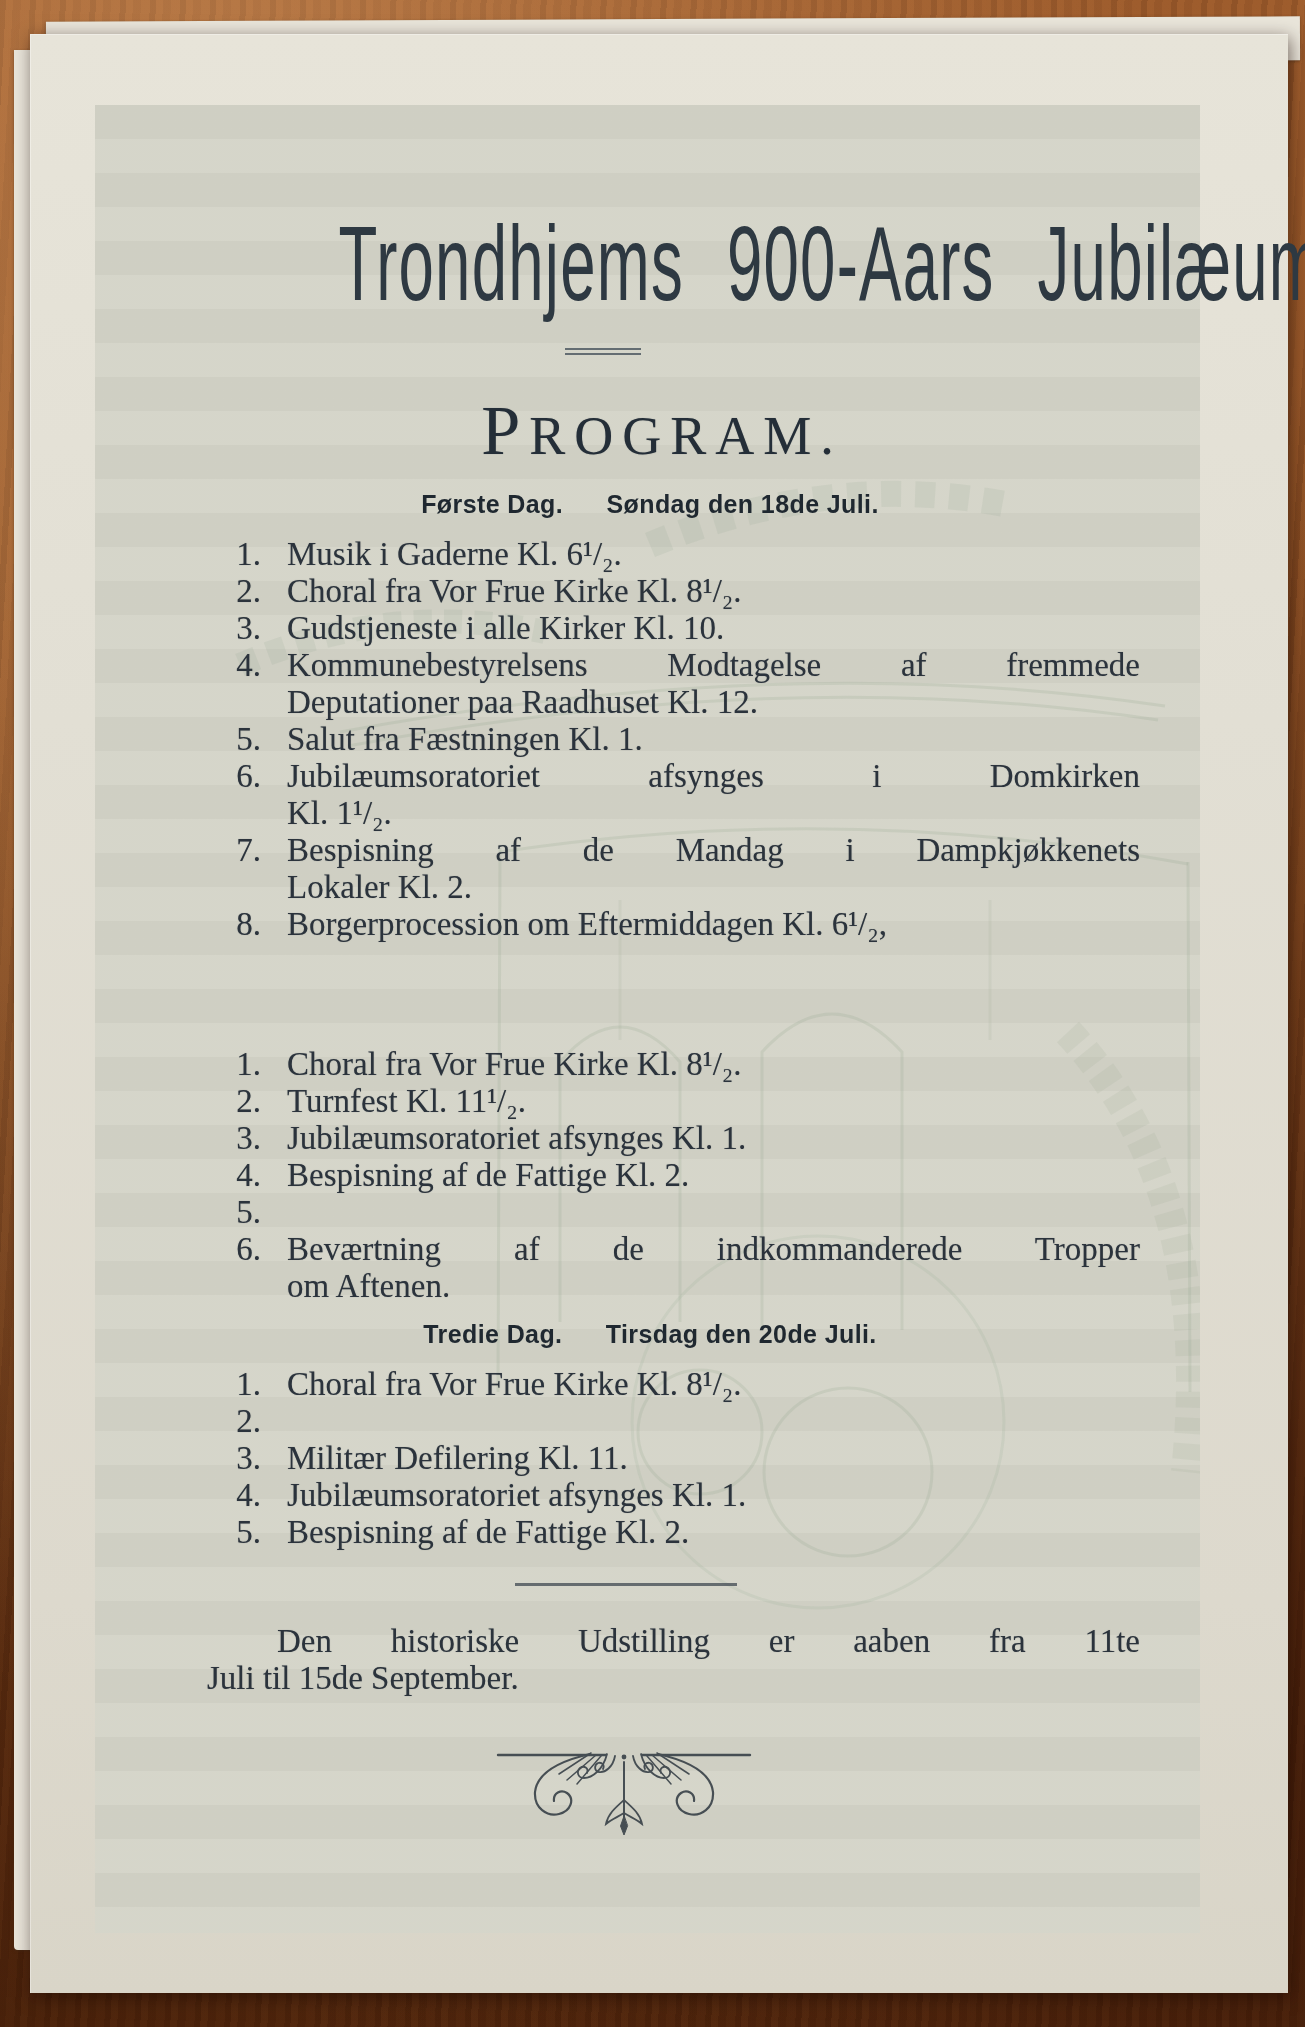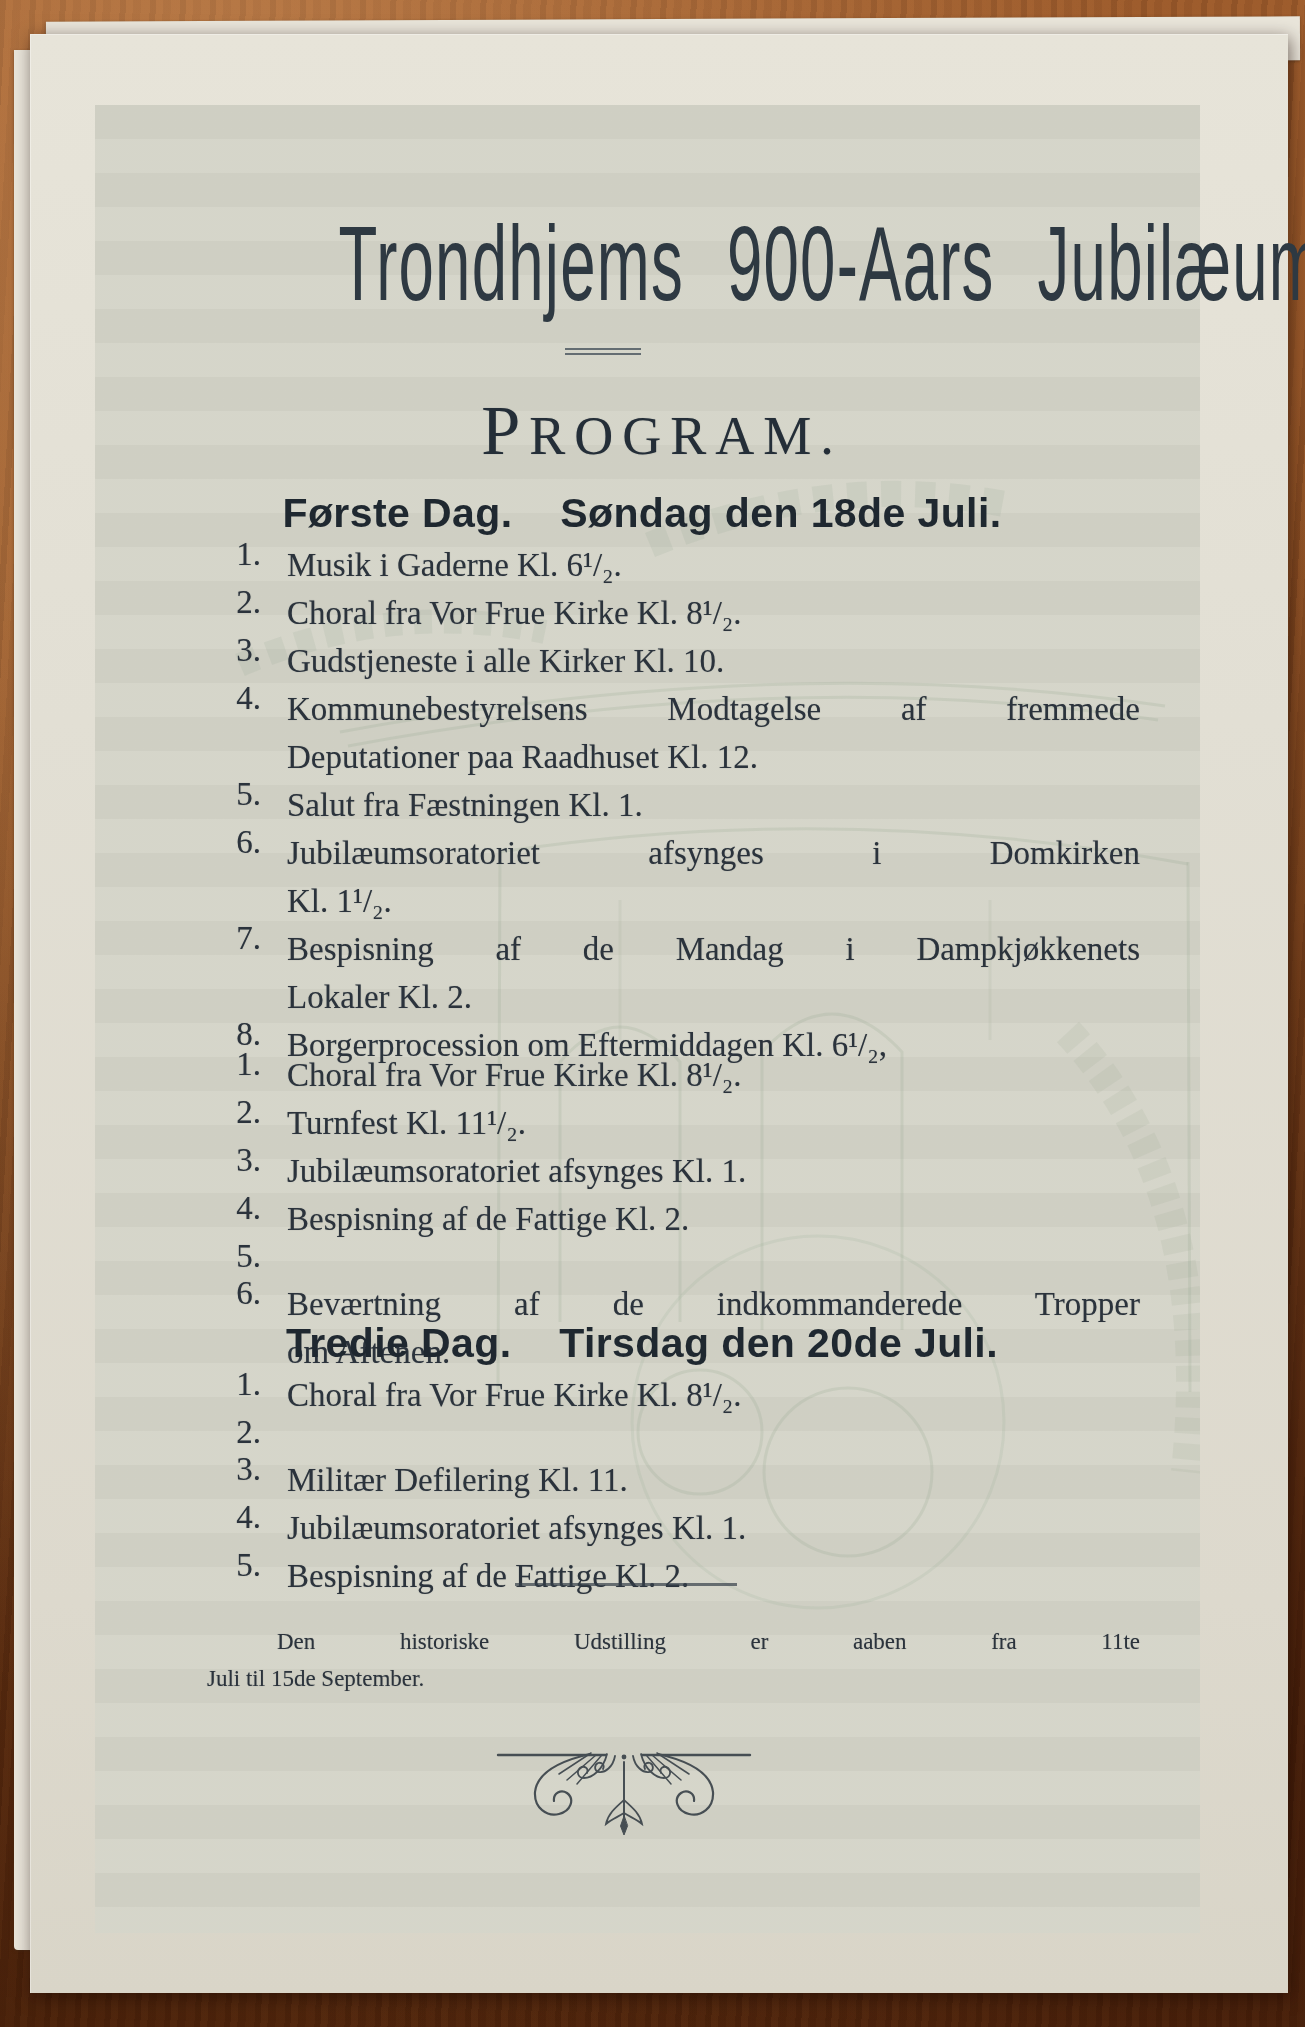--- a/index.html
+++ b/index.html
@@ -45,40 +45,40 @@
   .title-rule::before,.title-rule::after{content:"";display:block;height:0;
     border-top:2px solid rgba(62,74,84,.75);margin-bottom:3px;}
   .program{
     position:absolute;left:0;top:356px;width:1258px;text-align:center;
     transform:translateX(-29px);
     font-size:54px;font-weight:400;letter-spacing:9px;color:#242e38;
     text-transform:uppercase;line-height:1.15;
   }
   .program::first-letter{font-size:130%;}
   .dayhead{
-    position:absolute;left:8px;width:1258px;text-align:center;transform:translateX(-25px);
+    position:absolute;left:16px;width:1258px;text-align:center;transform:translateX(-25px);
     font-family:"Liberation Sans","DejaVu Sans",sans-serif;
-    font-size:41px;font-weight:700;color:#1f2830;white-space:nowrap;
+    font-size:25px;font-weight:700;color:#1f2830;white-space:nowrap;
     letter-spacing:.4px;
   }
   .dayhead .datepart{margin-left:36px;}
   .daylist{position:absolute;left:145px;width:1000px;list-style:none;
     font-size:33px;line-height:37px;color:#2b333c;}
   .daylist .item{display:flex;align-items:flex-start;}
   .daylist .num{flex:0 0 54px;text-align:right;}
   .daylist .txt{margin-left:26px;width:853px;}
-  .daylist .line{display:block;margin-top:11px;}
+  .daylist .line{display:block;}
   .txt .line:first-child:not(:only-child){text-align:justify;text-align-last:justify;}
   .t1{top:456px;} .l1{top:502px;}
   .t2{top:966px;} .l2{top:1012px;}
   .t3{top:1286px;} .l3{top:1332px;}
   .divider{position:absolute;left:485px;top:1549px;width:222px;height:0;
     border-top:3px solid rgba(52,62,72,.7);}
   .footer{position:absolute;left:145px;top:1589px;width:933px;
-    font-size:23px;line-height:37px;color:#2b333c;}
+    font-size:33px;line-height:37px;color:#2b333c;}
   .footer .line{display:block;}
   .footer .line.fill{padding-left:70px;text-align:justify;text-align-last:justify;}
   .ornament{position:absolute;left:465px;top:1706px;width:258px;height:96px;}
   .txtink{text-shadow:0 0 1px rgba(43,51,60,.35);padding-left:32px;}
 </style>
 </head>
 <body>
 
 <div class="scene">
 

